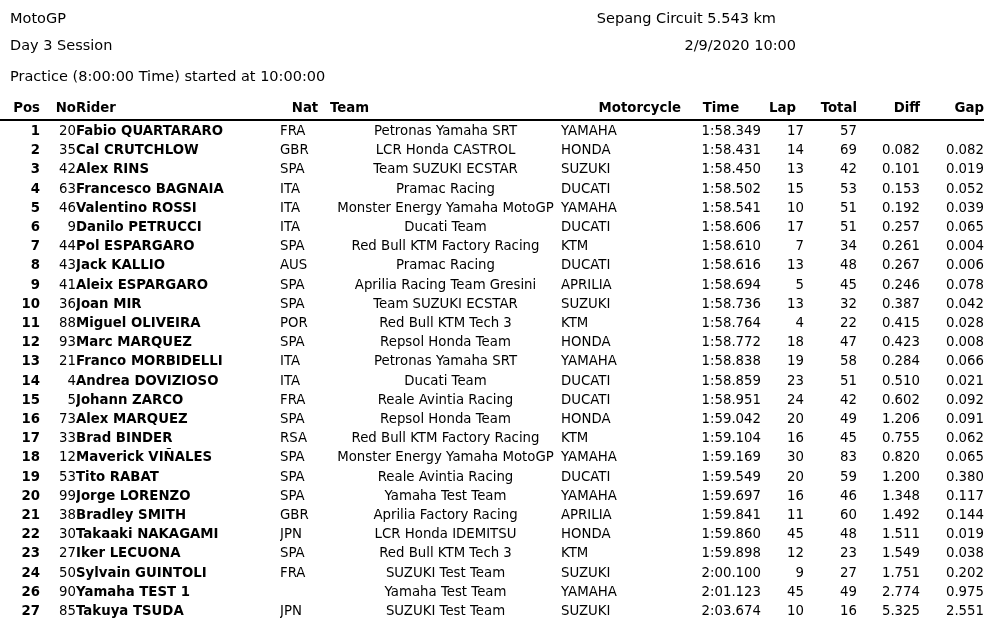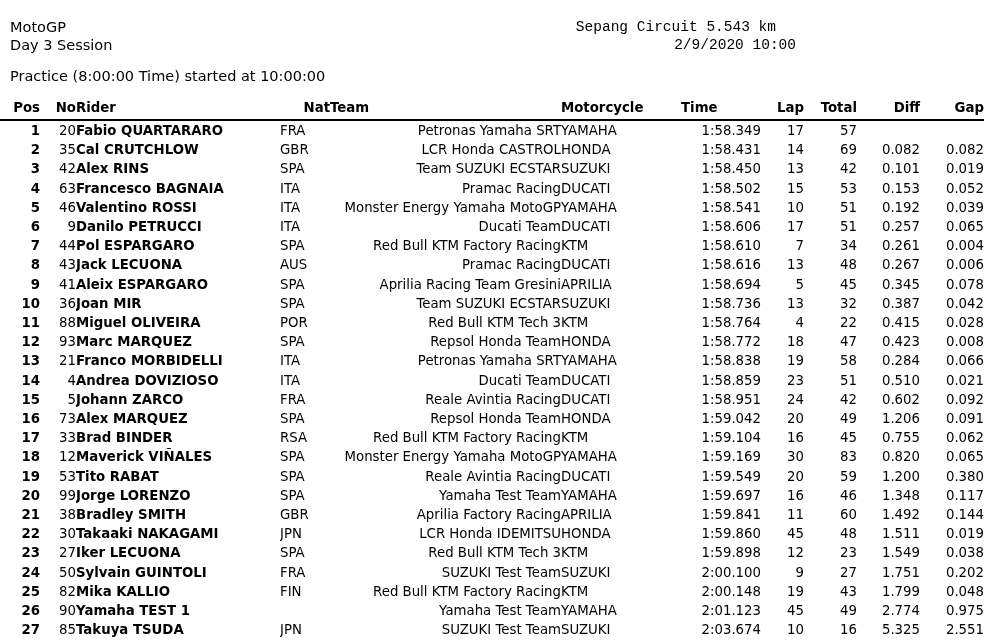--- a/index.html
+++ b/index.html
@@ -35,23 +35,22 @@
   .meta-left {
     position: absolute;
     left: 10px;
     top: 0;
   }
   .meta-right {
     position: absolute;
     top: 0;
     text-align: left;
     right: 208px;
-    font-family: Liberation Mono, monospace;
-  }
-  #meta-row-1 { top: 17px; }
+  }
+  #meta-row-1 { top: 8px; }
   #meta-row-2 { top: 35px; padding-left: 20px; }
   #meta-row-3 { top: 66px; }
 
   
   #results-table {
     position: absolute;
     left: 0;
     top: 100px;
     width: 984px;
     border-collapse: collapse;
@@ -85,34 +84,34 @@
   col.c-moto  { width: 120px; }
   col.c-time  { width: 80px;  }
   col.c-lap   { width: 43px;  }
   col.c-total { width: 53px;  }
   col.c-diff  { width: 63px;  }
   col.c-gap   { width: 64px;  }
 
   th.h-pos   { text-align: right;  padding-right: 9px; }
   th.h-no    { text-align: right;  padding-right: 8px; }
   th.h-rider { text-align: left;   padding-left: 11px; }
-  th.h-nat   { text-align: right;   padding-left: 0px;  }
+  th.h-nat   { text-align: center;   padding-left: 0px;  }
   th.h-team  { text-align: left;   padding-left: 0px;  }
-  th.h-moto  { text-align: left;   padding-left: 0px;  }
-  th.h-time  { text-align: left;  padding-right: 4px; }
-  th.h-lap   { text-align: right;  padding-right: 8px; }
+  th.h-moto  { text-align: right;   padding-left: 0px;  }
+  th.h-time  { text-align: center;  padding-right: 4px; }
+  th.h-lap   { text-align: center;  padding-right: 8px; }
   th.h-total { text-align: right;  padding-right: 8px; }
   th.h-diff  { text-align: right;  padding-right: 8px; }
   th.h-gap   { text-align: right;  padding-right: 1px; }
 
   td.d-pos   { text-align: right;  padding-right: 9px; font-weight: bold; }
   td.d-no    { text-align: right;  padding-right: 8px; }
   td.d-rider { text-align: left;   padding-left: 11px; font-weight: bold; }
   td.d-nat   { text-align: left;   padding-left: 1px;  }
-  td.d-team  { text-align: right;   padding-left: 0px;  }
+  td.d-team  { text-align: center;   padding-left: 0px;  }
   td.d-moto  { text-align: left;   padding-left: 0px;  }
   td.d-time  { text-align: right;  padding-right: 4px; font-weight: normal; }
   td.d-lap   { text-align: right;  padding-right: 8px; }
   td.d-total { text-align: right;  padding-right: 8px; }
   td.d-diff  { text-align: right;  padding-right: 8px; }
   td.d-gap   { text-align: right;  padding-right: 1px; }
 
   tbody tr:first-child td { padding-top: 2px; }
 </style>
 </head>
@@ -251,41 +250,41 @@
           <td class="d-moto">KTM</td>
           <td class="d-time">1:58.610</td>
           <td class="d-lap">7</td>
           <td class="d-total">34</td>
           <td class="d-diff">0.261</td>
           <td class="d-gap">0.004</td>
         </tr>
         <tr>
           <td class="d-pos">8</td>
           <td class="d-no">43</td>
-          <td class="d-rider">Jack LECUONA</td>
+          <td class="d-rider">Jack KALLIO</td>
           <td class="d-nat">AUS</td>
           <td class="d-team">Pramac Racing</td>
           <td class="d-moto">DUCATI</td>
           <td class="d-time">1:58.616</td>
           <td class="d-lap">13</td>
           <td class="d-total">48</td>
           <td class="d-diff">0.267</td>
           <td class="d-gap">0.006</td>
         </tr>
         <tr>
           <td class="d-pos">9</td>
           <td class="d-no">41</td>
           <td class="d-rider">Aleix ESPARGARO</td>
           <td class="d-nat">SPA</td>
           <td class="d-team">Aprilia Racing Team Gresini</td>
           <td class="d-moto">APRILIA</td>
           <td class="d-time">1:58.694</td>
           <td class="d-lap">5</td>
           <td class="d-total">45</td>
-          <td class="d-diff">0.345</td>
+          <td class="d-diff">0.246</td>
           <td class="d-gap">0.078</td>
         </tr>
         <tr>
           <td class="d-pos">10</td>
           <td class="d-no">36</td>
           <td class="d-rider">Joan MIR</td>
           <td class="d-nat">SPA</td>
           <td class="d-team">Team SUZUKI ECSTAR</td>
           <td class="d-moto">SUZUKI</td>
           <td class="d-time">1:58.736</td>
@@ -470,33 +469,20 @@
           <td class="d-nat">FRA</td>
           <td class="d-team">SUZUKI Test Team</td>
           <td class="d-moto">SUZUKI</td>
           <td class="d-time">2:00.100</td>
           <td class="d-lap">9</td>
           <td class="d-total">27</td>
           <td class="d-diff">1.751</td>
           <td class="d-gap">0.202</td>
         </tr>
         <tr>
-          <td class="d-pos">25</td>
-          <td class="d-no">82</td>
-          <td class="d-rider">Mika KALLIO</td>
-          <td class="d-nat">FIN</td>
-          <td class="d-team">Red Bull KTM Factory Racing</td>
-          <td class="d-moto">KTM</td>
-          <td class="d-time">2:00.148</td>
-          <td class="d-lap">19</td>
-          <td class="d-total">43</td>
-          <td class="d-diff">1.799</td>
-          <td class="d-gap">0.048</td>
-        </tr>
-        <tr>
           <td class="d-pos">26</td>
           <td class="d-no">90</td>
           <td class="d-rider">Yamaha TEST 1</td>
           <td class="d-nat"></td>
           <td class="d-team">Yamaha Test Team</td>
           <td class="d-moto">YAMAHA</td>
           <td class="d-time">2:01.123</td>
           <td class="d-lap">45</td>
           <td class="d-total">49</td>
           <td class="d-diff">2.774</td>

